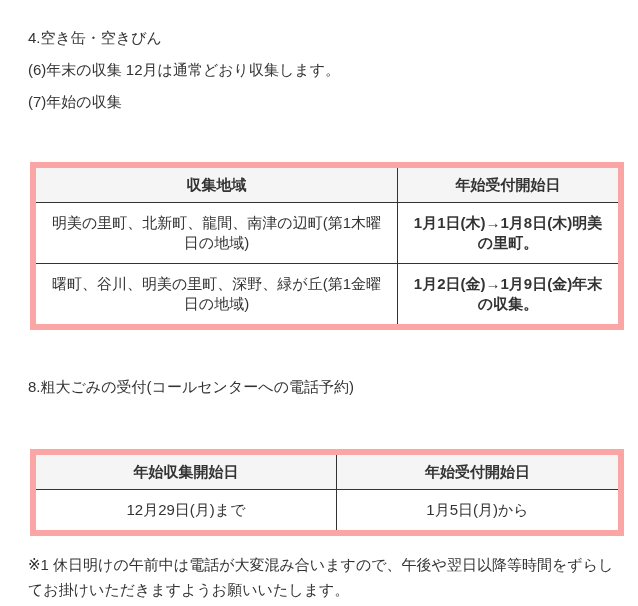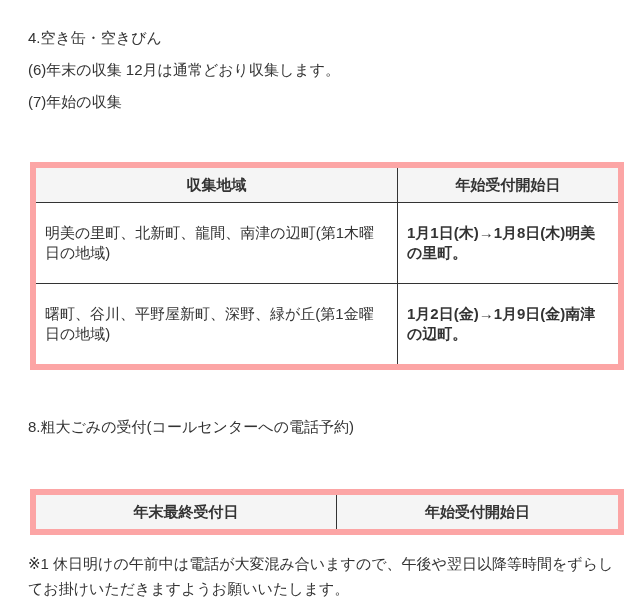--- a/index.html
+++ b/index.html
@@ -39,23 +39,23 @@
     vertical-align: middle;
   }
   th {
     background: #f5f5f5;
     font-weight: bold;
     text-align: center;
     padding: 9px 8px;
     line-height: 16px;
   }
   td {
-    padding: 20px 9px;
+    padding: 10px 9px;
     line-height: 20px;
-    text-align: left;
+    text-align: center;
     margin-left: 8px;
   }
   .tbl1 { width: 553px; }
   .tbl1 .col-area { width: 345px; }
   .tbl1 .col-date { width: 204px; }
   .tbl2 { width: 553px; }
   .tbl2 .col-end   { width: 284px; }
   .tbl2 .col-start { width: 265px; margin-top: 39px; }
   .bold-cell { font-weight: bold; }
 
@@ -82,37 +82,41 @@
     <tbody>
         <tr>
       <th class="col-area">収集地域</th>
       <th class="col-date">年始受付開始日</th>
     </tr>
     <tr>
       <td>明美の里町、北新町、龍間、南津の辺町(第1木曜日の地域)</td>
       <td class="bold-cell">1月1日(木)→1月8日(木)明美の里町。</td>
     </tr>
     <tr>
-      <td>曙町、谷川、平野屋新町、深野、緑が丘(第1金曜日の地域)</td>
-      <td class="bold-cell">1月2日(金)→1月9日(金)南津の辺町。</td>
+      <td>曙町、谷川、明美の里町、深野、緑が丘(第1金曜日の地域)</td>
+      <td class="bold-cell">1月2日(金)→1月9日(金)年末の収集。</td>
     </tr>
   </tbody>
     </table>
 
   <div class="gap-before-h5"></div>
 
   <p class="text-line">8.粗大ごみの受付(コールセンターへの電話予約)</p>
 
   <div class="gap-before-table2"></div>
 
   <table class="tbl2">
     <tbody>
         <tr>
-      <th class="col-end">年末最終受付日</th>
+      <th class="col-end">年始収集開始日</th>
       <th class="col-start">年始受付開始日</th>
+    </tr>
+    <tr>
+      <td>12月29日(月)まで</td>
+      <td>1月5日(月)から</td>
     </tr>
   </tbody>
     </table>
 
   <div class="gap-before-notes"></div>
 
   <p class="note">※1 休日明けの午前中は電話が大変混み合いますので、午後や翌日以降等時間をずらしてお掛けいただきますようお願いいたします。</p>
 
 </div>
 

